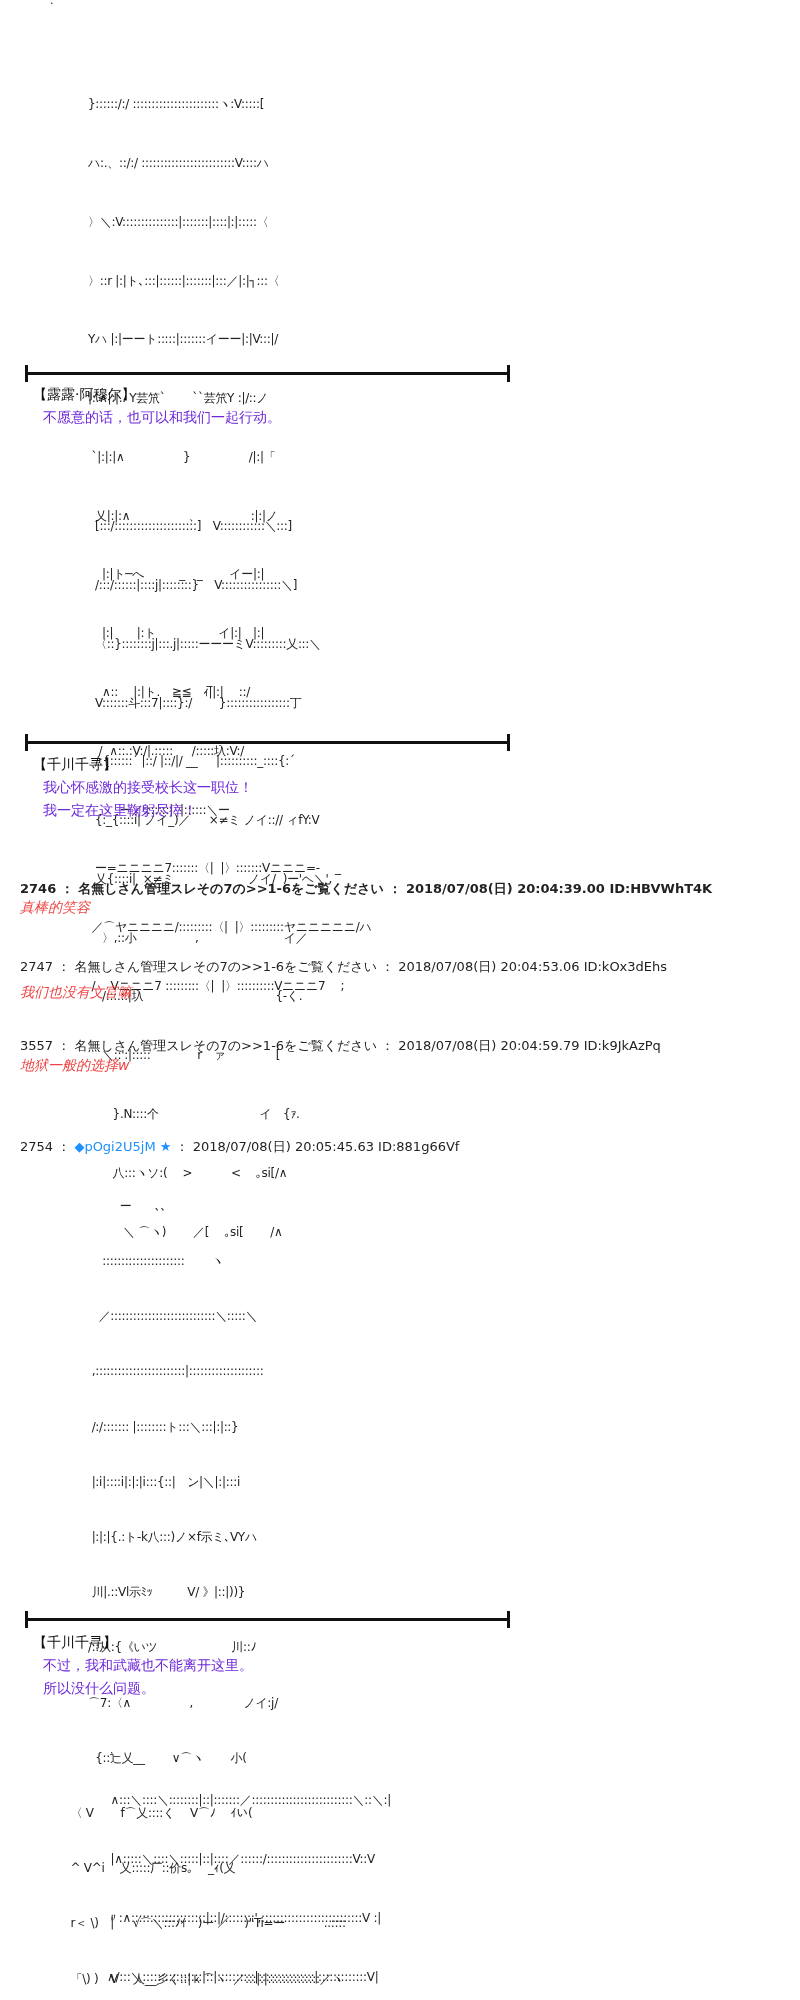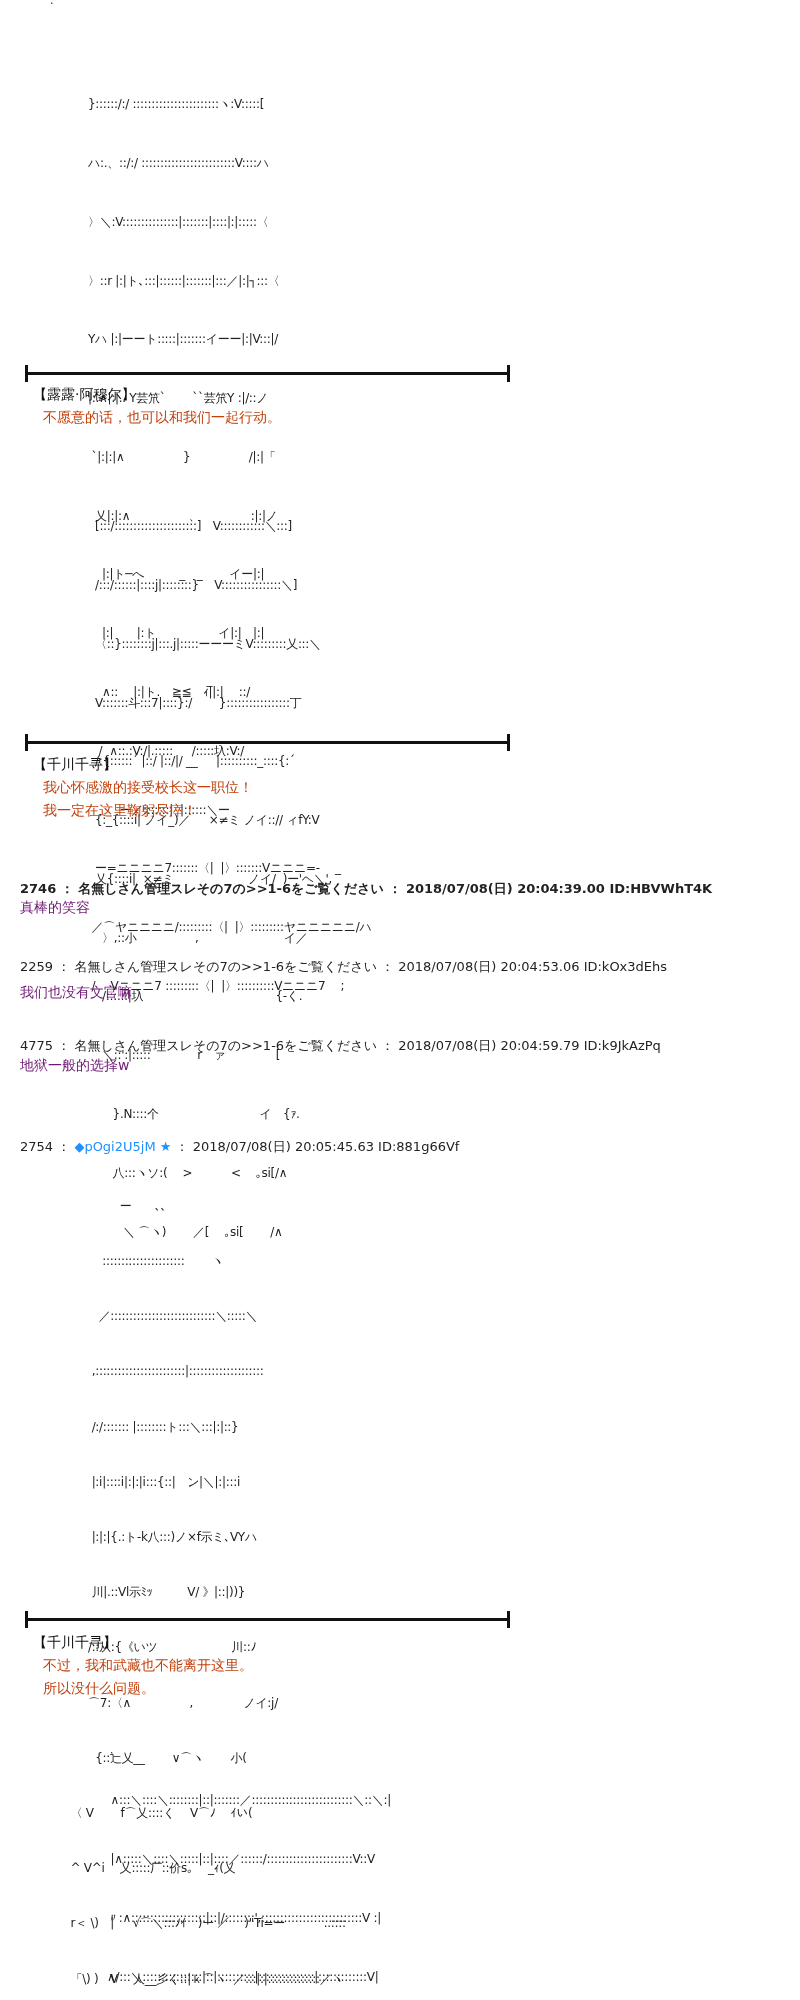--- a/index.html
+++ b/index.html
@@ -6,23 +6,23 @@
   body { width: 800px; height: 2000px; position: relative; overflow: hidden;
          font-family: "DejaVu Sans", sans-serif; color: #111; }
   .aa { position: absolute; white-space: pre; font-family: "DejaVu Sans", sans-serif;
         font-size: 12px; line-height: 19.6px; color: #222; letter-spacing: -0.3px; }
   .aa .ln { display: block; height: 19.6px; }
   .divider { position: absolute; left: 25px; width: 485px; height: 3px; background: #111; }
   .divider .tick { position: absolute; top: -7px; width: 3px; height: 17px; background: #111; }
   .divider .tick.l { left: 0; }
   .divider .tick.r { right: 0; }
   .speaker { position: absolute; left: 33px; font-size: 14px; color: #111; }
-  .line { position: absolute; left: 43px; font-size: 14px; color: #c2410c; }
+  .line { position: absolute; left: 43px; font-size: 14px; color: #6d28d9; }
   .post-header { position: absolute; left: 20px; font-size: 13px; color: #222; white-space: nowrap; }
-  .post-body { position: absolute; left: 20px; font-size: 14px; color: #701a75; }
+  .post-body { position: absolute; left: 20px; font-size: 14px; color: #ef4444; font-style: italic; }
   .trip { color: #1e90ff; }
   .trip-diamond { color: #1e90ff; }
   .trip-star { color: #1e90ff; }
   .frag { position: absolute; left: 48px; top: -6px; font-size: 12px; color: #444; }
 </style>
 </head>
 <body>
 
 <div class="frag">∵</div>
 
@@ -78,31 +78,31 @@
   <span>2746</span>
   <span>：</span>
   <span>名無しさん管理スレその7の&gt;&gt;1-6をご覧ください</span>
   <span>：</span>
   <span>2018/07/08(日) 20:04:39.00</span>
   <span>ID:HBVWhT4K</span>
 </div>
 <div class="post-body" style="top:899px;">真棒的笑容</div>
 
 <div class="post-header" style="top:958px;">
-  <span>2259</span>
+  <span>2747</span>
   <span>：</span>
   <span>名無しさん管理スレその7の&gt;&gt;1-6をご覧ください</span>
   <span>：</span>
   <span>2018/07/08(日) 20:04:53.06</span>
   <span>ID:kOx3dEhs</span>
 </div>
 <div class="post-body" style="top:977px;margin-top:7px;">我们也没有文官嘛</div>
 
 <div class="post-header" style="top:1037px;">
-  <span>4775</span>
+  <span>3557</span>
   <span>：</span>
   <span>名無しさん管理スレその7の&gt;&gt;1-6をご覧ください</span>
   <span>：</span>
   <span>2018/07/08(日) 20:04:59.79</span>
   <span>ID:k9JkAzPq</span>
 </div>
 <div class="post-body" style="top:1057px;">地狱一般的选择w</div>
 
 <div class="post-header" style="top:1138px;">
   <span>2754</span>

